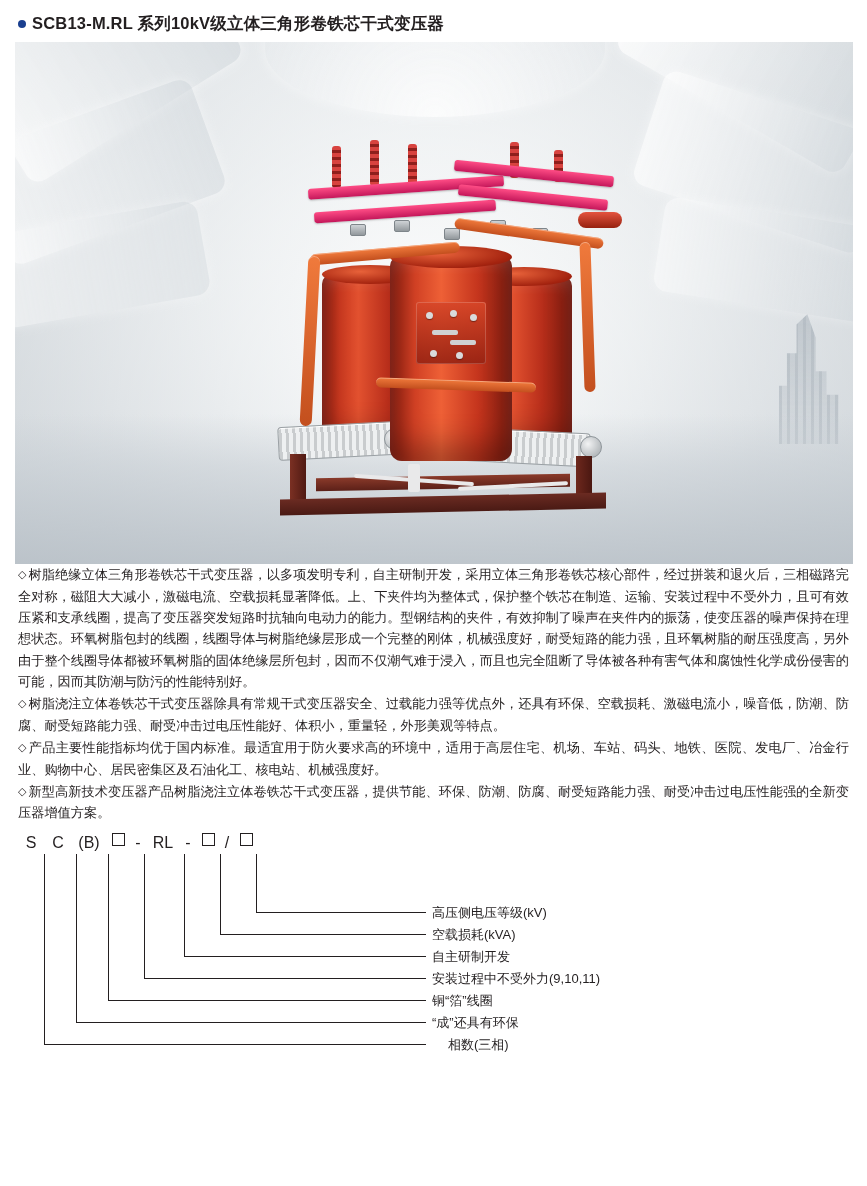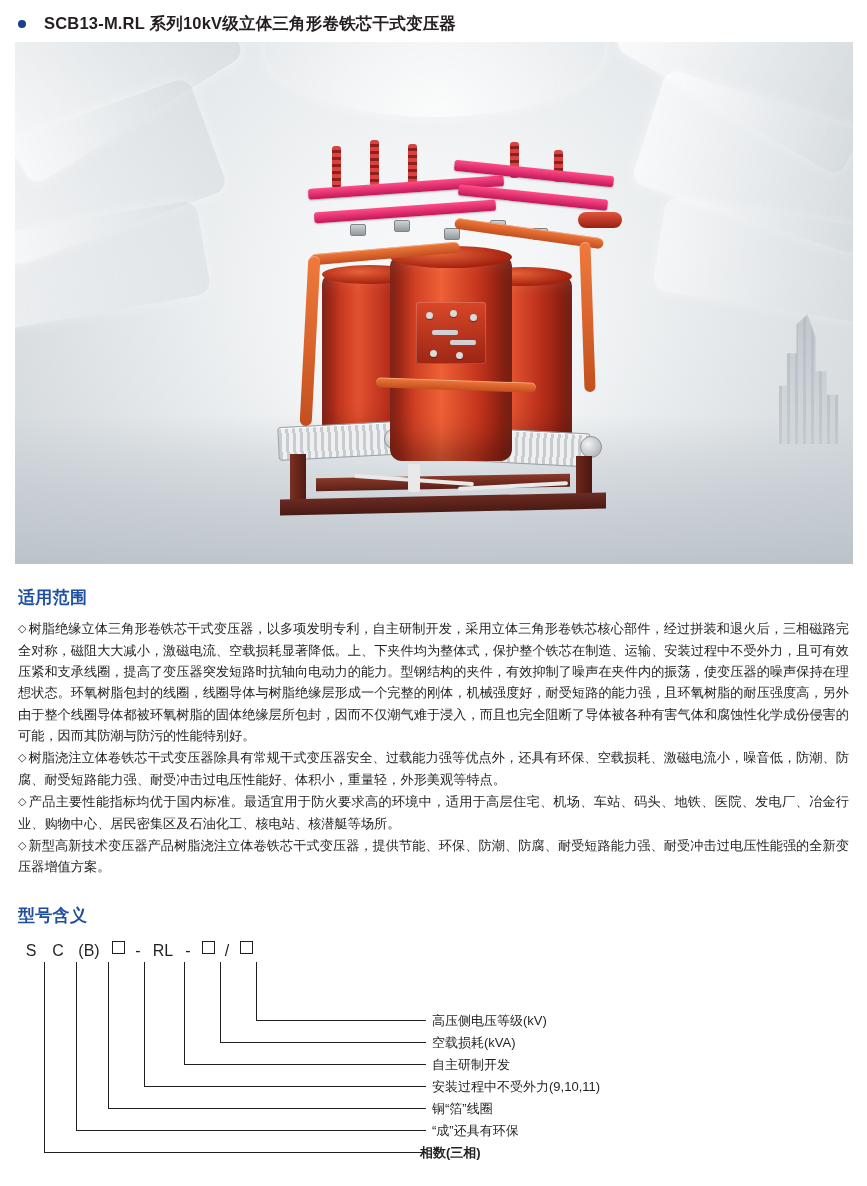--- a/index.html
+++ b/index.html
@@ -15,21 +15,21 @@
     position: relative;
     width: 867px;
     min-height: 1186px;
     padding: 14px 12px 8px 12px;
   }
 
   
   .title-row {
     display: flex;
     align-items: center;
-    gap: 18px;
+    gap: 6px;
     padding-left: 6px;
     margin-bottom: 10px;
   }
   .title-bullet {
     width: 8px; height: 8px;
     border-radius: 50%;
     background: #1a3f8f;
     flex: 0 0 auto;
     position: relative;
     top: 1px;
@@ -335,29 +335,27 @@
       <div class="tx-foot-l"></div>
       <div class="tx-foot-r"></div>
       <div class="tx-base-beam2"></div>
       <div class="tx-base-beam"></div>
       <div class="wire w1"></div>
       <div class="wire w2"></div>
       <div class="wire w3"></div>
     </div>
   </div>
 
-  <div class="section-h">适用范围</div>
   <div class="body-block">
     <p class="para"><span class="dia">◇</span><span>树脂绝缘立体三角形卷铁芯干式变压器，以多项发明专利，自主研制开发，采用立体三角形卷铁芯核心部件，经过拼装和退火后，三相磁路完全对称，磁阻大大减小，激磁电流、空载损耗显著降低。上、下夹件均为整体式，保护整个铁芯在制造、运输、安装过程中不受外力，且可有效压紧和支承线圈，提高了变压器突发短路时抗轴向电动力的能力。型钢结构的夹件，有效抑制了噪声在夹件内的振荡，使变压器的噪声保持在理想状态。环氧树脂包封的线圈，线圈导体与树脂绝缘层形成一个完整的刚体，机械强度好，耐受短路的能力强，且环氧树脂的耐压强度高，另外由于整个线圈导体都被环氧树脂的固体绝缘层所包封，因而不仅潮气难于浸入，而且也完全阻断了导体被各种有害气体和腐蚀性化学成份侵害的可能，因而其防潮与防污的性能特别好。</span></p>
     <p class="para"><span class="dia">◇</span><span>树脂浇注立体卷铁芯干式变压器除具有常规干式变压器安全、过载能力强等优点外，还具有环保、空载损耗、激磁电流小，噪音低，防潮、防腐、耐受短路能力强、耐受冲击过电压性能好、体积小，重量轻，外形美观等特点。</span></p>
-    <p class="para"><span class="dia">◇</span><span>产品主要性能指标均优于国内标准。最适宜用于防火要求高的环境中，适用于高层住宅、机场、车站、码头、地铁、医院、发电厂、冶金行业、购物中心、居民密集区及石油化工、核电站、核潜艇等场所。</span></p>
+    <p class="para"><span class="dia">◇</span><span>产品主要性能指标均优于国内标准。最适宜用于防火要求高的环境中，适用于高层住宅、机场、车站、码头、地铁、医院、发电厂、冶金行业、购物中心、居民密集区及石油化工、核电站、机械强度好。</span></p>
     <p class="para"><span class="dia">◇</span><span>新型高新技术变压器产品树脂浇注立体卷铁芯干式变压器，提供节能、环保、防潮、防腐、耐受短路能力强、耐受冲击过电压性能强的全新变压器增值方案。</span></p>
   </div>
 
-  <div class="section-h tight">型号含义</div>
 
   <div class="model">
 
     <div class="code-row">
       <span style="width:26px">S</span>
       <span style="width:28px">C</span>
       <span style="width:34px">(B)</span>
       <span style="width:24px"><i class="cbox"></i></span>
       <span style="width:16px">-</span>
       <span style="width:34px">RL</span>
@@ -387,16 +385,16 @@
 
     <div class="leader v" style="left:26px; top:26px; height:190px;"></div>
     <div class="leader h" style="left:26px; top:216px; width:382px;"></div>
 
     <div class="lbl" style="left:414px; top:78px;">高压侧电压等级(kV)</div>
     <div class="lbl" style="left:414px; top:100px;">空载损耗(kVA)</div>
     <div class="lbl" style="left:414px; top:122px;">自主研制开发</div>
     <div class="lbl" style="left:414px; top:144px;">安装过程中不受外力(9,10,11)</div>
     <div class="lbl" style="left:414px; top:166px;">铜“箔”线圈</div>
     <div class="lbl" style="left:414px; top:188px;">“成”还具有环保</div>
-    <div class="lbl" style="left:402px; top:210px;font-weight:bold;">相数(三相)</div>
+    <div class="lbl" style="left:430px; top:210px;">相数(三相)</div>
   </div>
 
 </div>
 
 </body></html>

